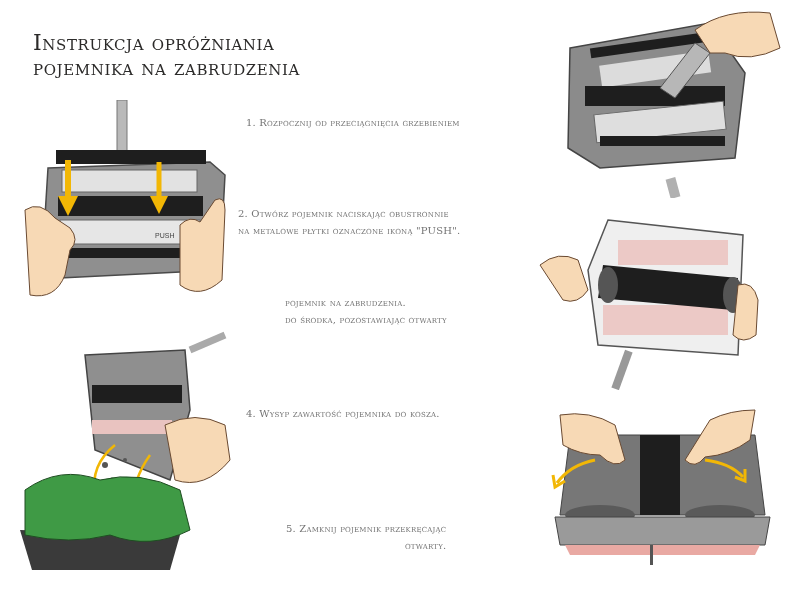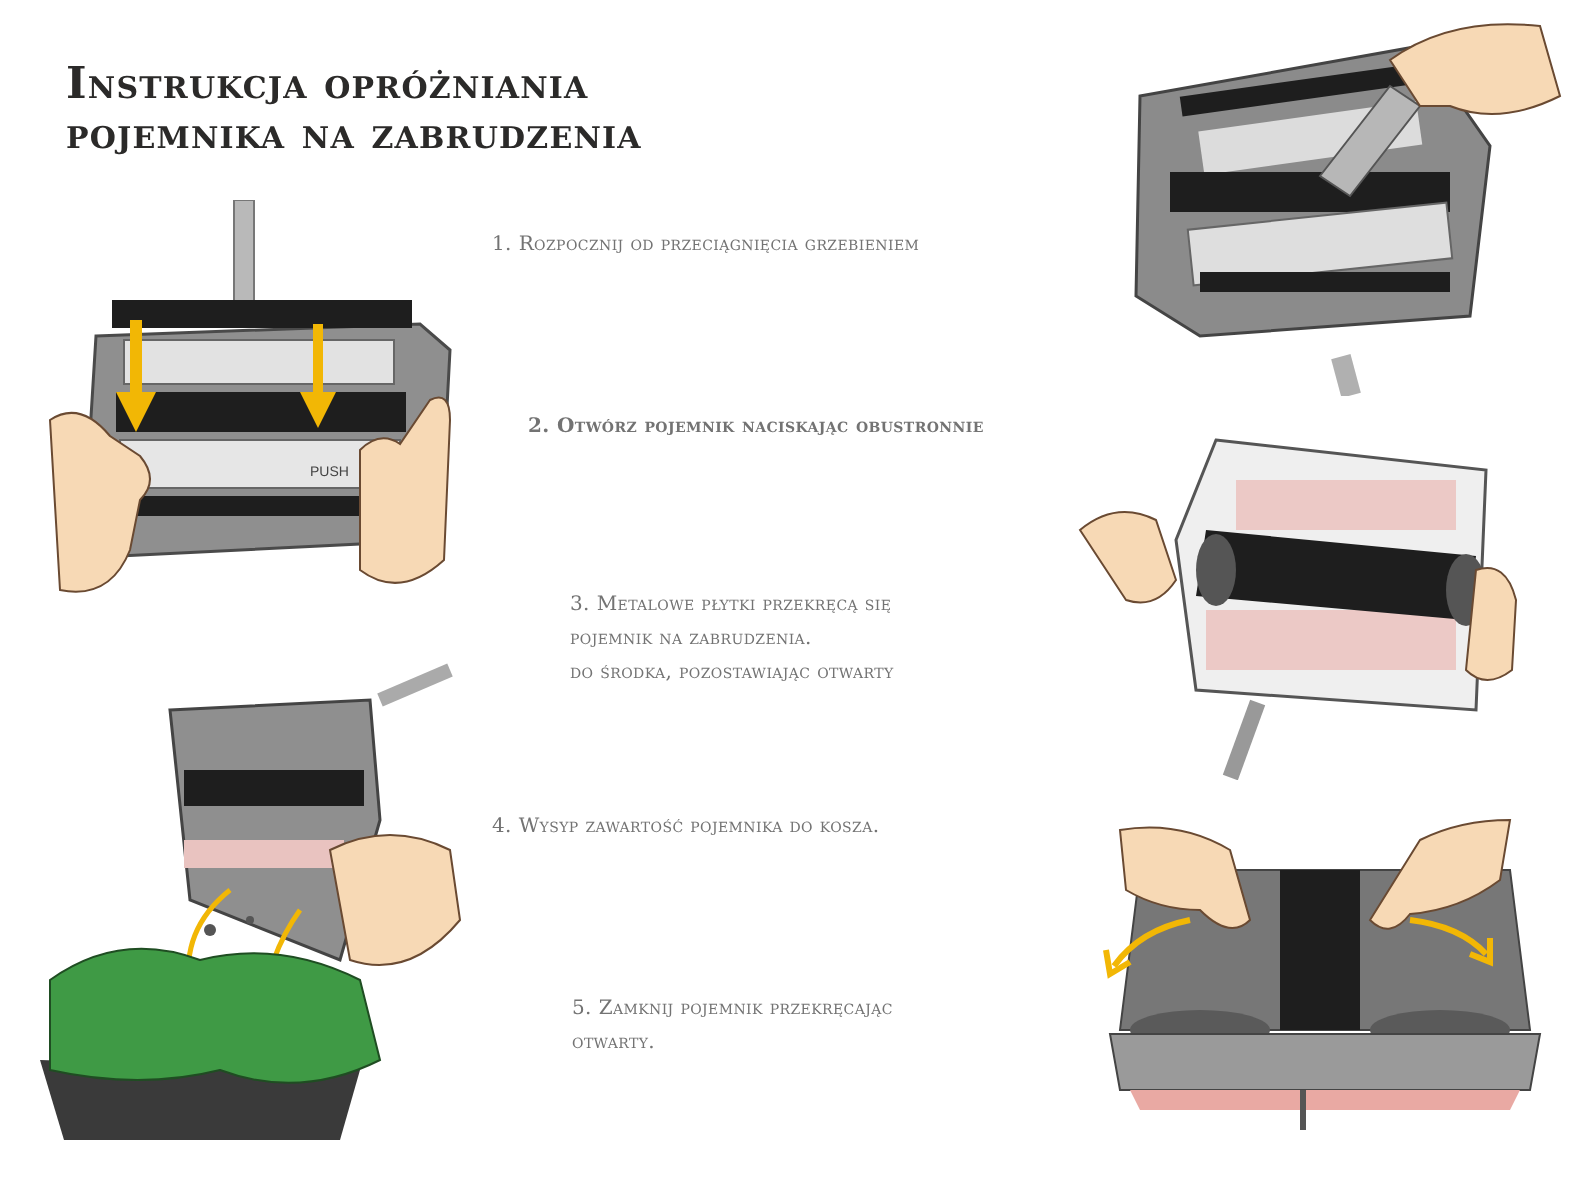--- a/index.html
+++ b/index.html
@@ -1,48 +1,48 @@
 <!DOCTYPE html>
 <html><head>
 <meta charset="utf-8">
 <style>
   html, body { margin: 0; padding: 0; background: #ffffff; }
   body { width: 785px; height: 600px; position: relative; overflow: hidden;
          font-family: "DejaVu Serif", "Liberation Serif", serif; color: #2e2c2b; }
   .title { position: absolute; left: 33px; top: 30px; font-variant: small-caps;
-           font-weight: bold; font-size: 22px; line-height: 25px; letter-spacing: 0.6px; color: #2b2a29; }
+           font-weight: normal; font-size: 22px; line-height: 25px; letter-spacing: 0.6px; color: #2b2a29; }
   .title div { white-space: nowrap; }
   .step { position: absolute; font-variant: small-caps; font-size: 10px; line-height: 17px;
           letter-spacing: 0.2px; white-space: nowrap; color: #737373; }
   .illus { position: absolute; }
   svg { display: block; }
 </style>
 </head>
 <body>
 
 <div class="title">
   <div>Instrukcja  opróżniania</div>
   <div>pojemnika na zabrudzenia</div>
 </div>
 
 <div class="step" style="left:246px; top:114px;">
   <div>1. Rozpocznij od przeciągnięcia grzebieniem</div>
 </div>
-<div class="step" style="left:264px; top:205px;font-weight:bold;">
+<div class="step" style="left:238px; top:205px;">
   <div>2. Otwórz pojemnik naciskając obustronnie</div>
+  <div>na metalowe płytki oznaczone ikoną "PUSH".</div>
 </div>
 <div class="step" style="left:285px; top:294px;">
-  <div>3. Metalowe płytki przekręcą się</div>
   <div>pojemnik na zabrudzenia.</div>
   <div>do środka, pozostawiając otwarty</div>
 </div>
 <div class="step" style="left:246px; top:405px;">
   <div>4. Wysyp zawartość pojemnika do kosza.</div>
 </div>
-<div class="step" style="left:286px; top:496px;">
+<div class="step" style="left:286px; top:520px;text-align:right;">
   <div>5. Zamknij pojemnik przekręcając</div>
   <div>otwarty.</div>
 </div>
 
 <div class="illus" style="left:20px; top:100px;">
   <svg width="220" height="200" viewBox="0 0 220 200">
     <rect x="97" y="0" width="10" height="60" fill="#b9b9b9" stroke="#777" stroke-width="1"></rect>
     <path d="M28 68 L190 62 L205 75 L200 170 L40 178 L22 165 Z" fill="#8f8f8f" stroke="#4a4a4a" stroke-width="1.5"></path>
     <rect x="36" y="50" width="150" height="14" fill="#1e1e1e"></rect>
     <rect x="42" y="70" width="135" height="22" fill="#e2e2e2" stroke="#666"></rect>

